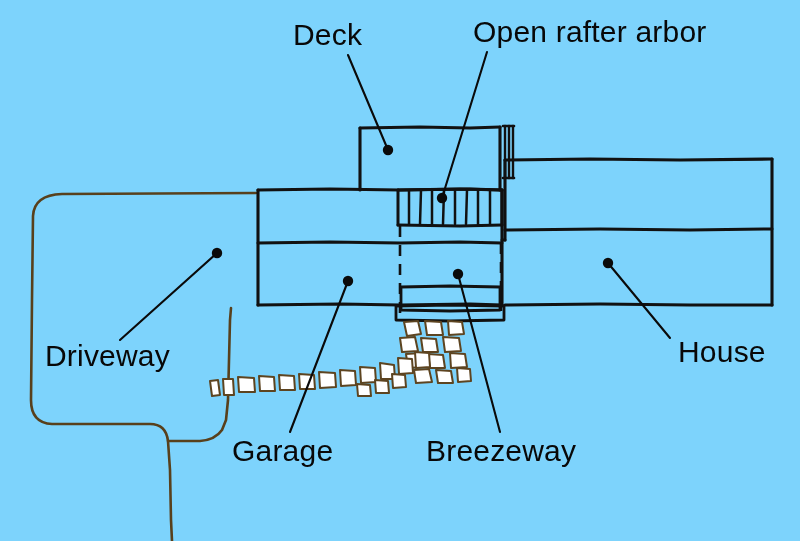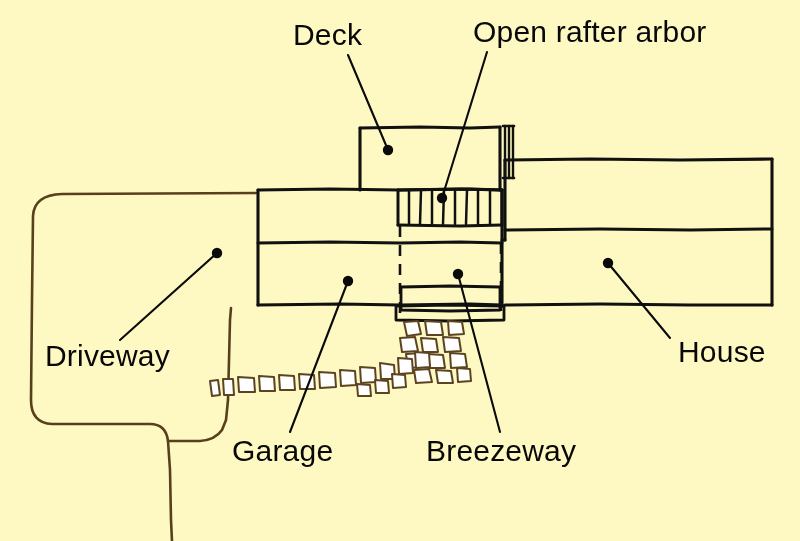--- a/index.html
+++ b/index.html
@@ -8,21 +8,21 @@
     padding: 0;
     background: #ffffff;
   }
   body {
     font-family: "Liberation Sans", sans-serif;
   }
   #plan-root {
     position: relative;
     width: 800px;
     height: 541px;
-    background: #fef9c3;
+    background: #7dd3fc;
     overflow: hidden;
   }
   #plan-svg {
     position: absolute;
     top: 0;
     left: 0;
     width: 800px;
     height: 541px;
     display: block;
   }

